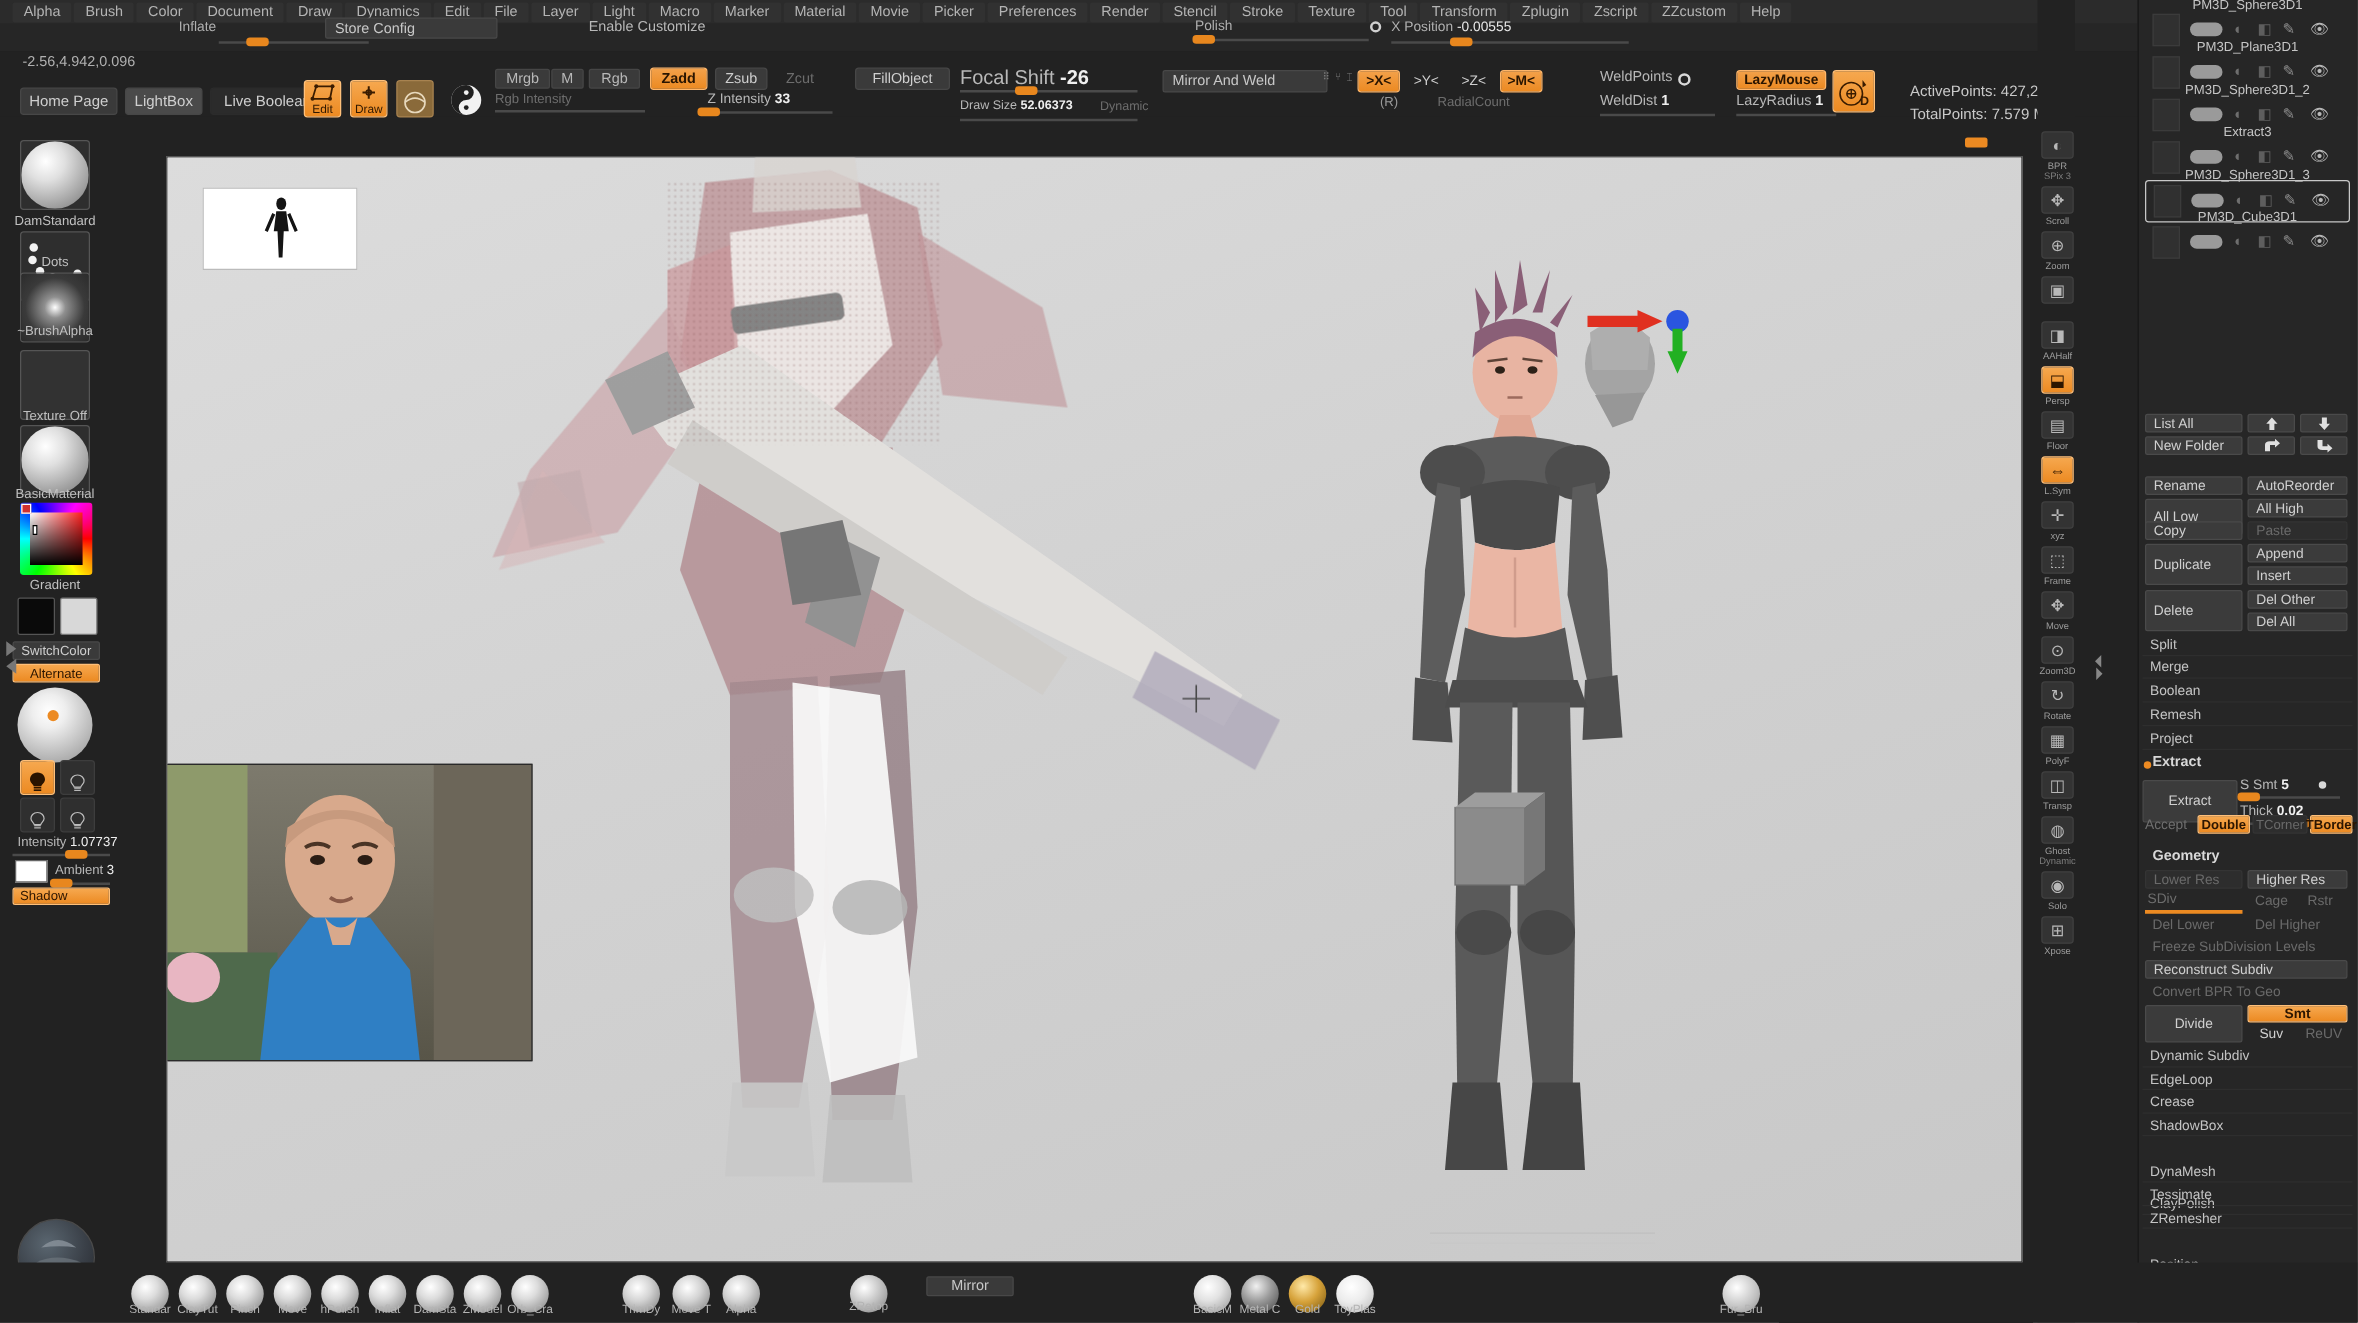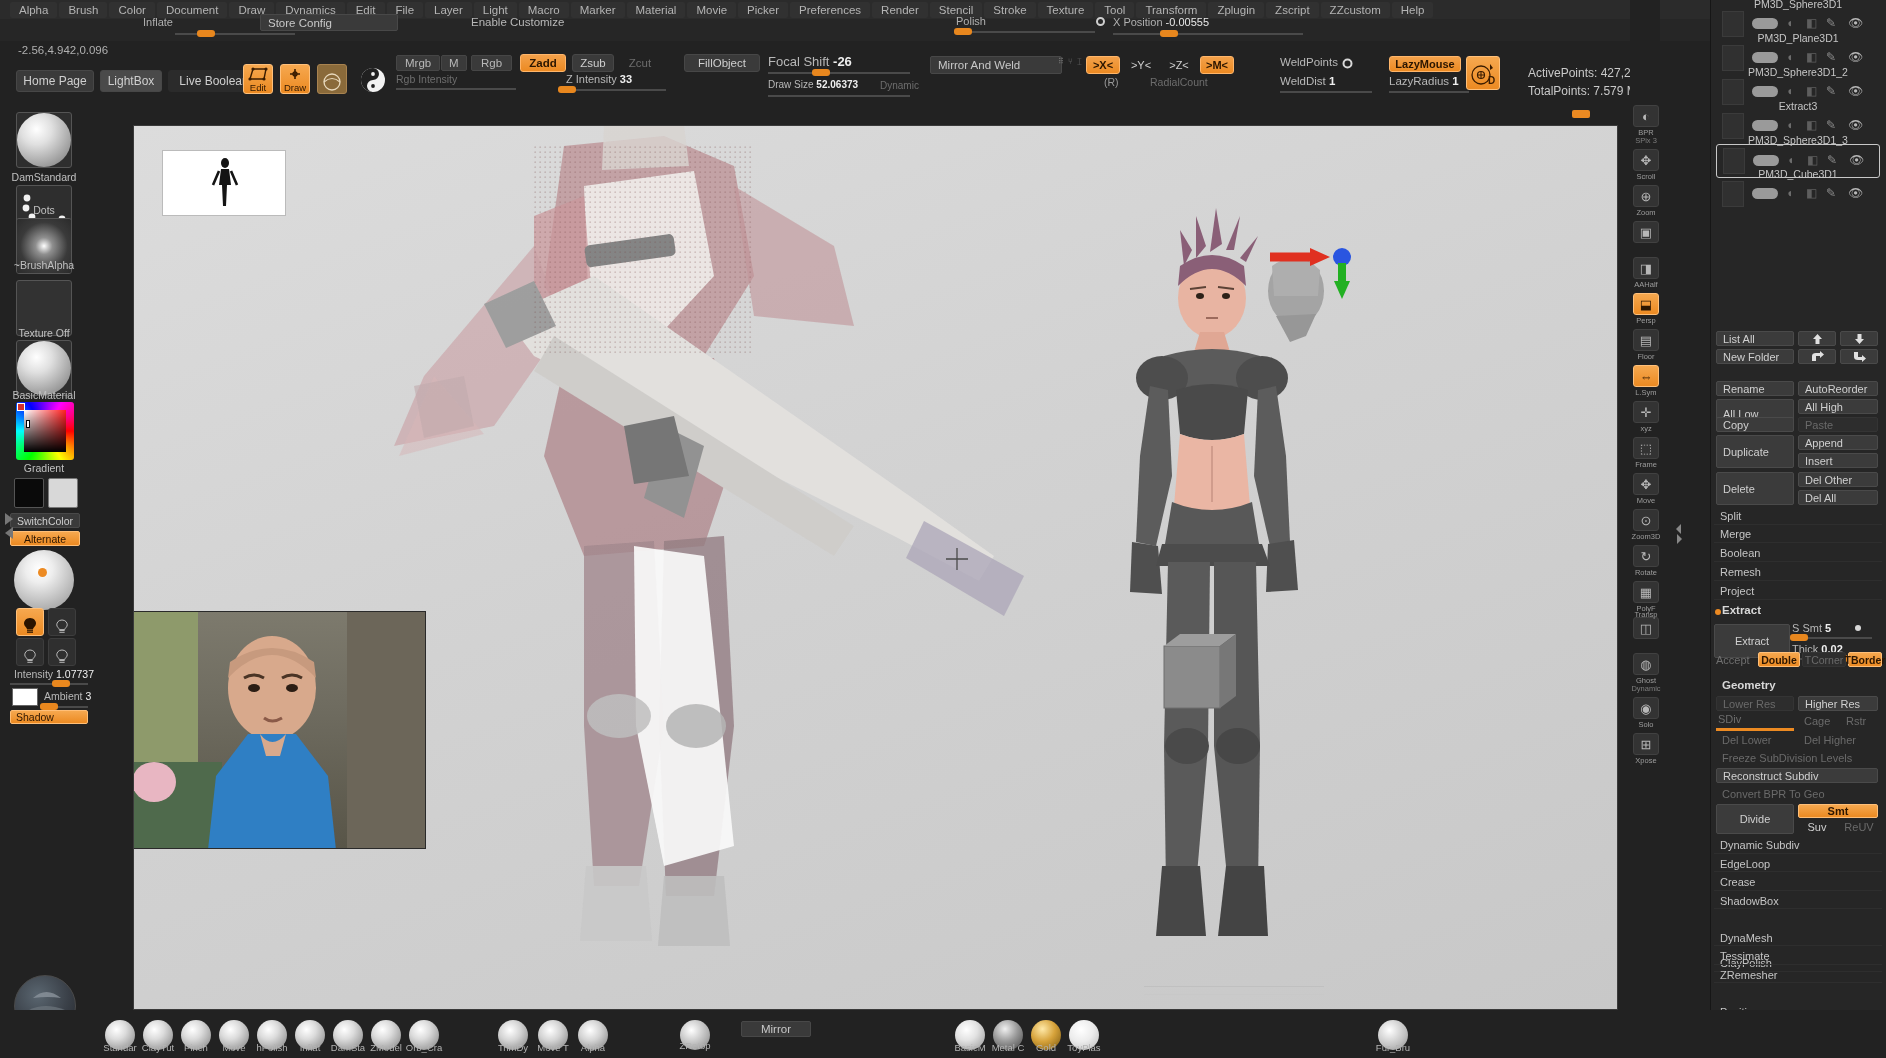--- a/index.html
+++ b/index.html
@@ -179,21 +179,21 @@
 
   <div class="btn orange" style="left:520px;top:54px;width:46px;height:18px;font-size:11.5px;">Zadd</div>
   <div class="btn" style="left:572px;top:54px;width:42px;height:18px;font-size:11.5px;">Zsub</div>
   <div class="btn dim" style="left:620px;top:54px;width:40px;height:18px;font-size:11.5px;border-color:transparent;background:transparent;">Zcut</div>
   <div class="plainlbl" style="left:566px;top:73px;font-size:11px;"><span>Z Intensity</span> <b style="color:#efefef">33</b></div>
   <div class="slidertrack" style="left:566px;top:89px;width:100px;"></div>
   <div class="sliderknob" style="left:558px;top:86px;"></div>
 
   <div class="btn" style="left:684px;top:54px;width:76px;height:18px;font-size:11.5px;">FillObject</div>
 
-  <div class="plainlbl" style="left:768px;top:54px;font-size:13px;text-align:right;"><span>Focal Shift</span> <b style="color:#efefef">-26</b></div>
+  <div class="plainlbl" style="left:768px;top:54px;font-size:16px;text-align:right;"><span>Focal Shift</span> <b style="color:#efefef">-26</b></div>
   <div class="slidertrack" style="left:768px;top:72px;width:142px;"></div>
   <div class="sliderknob" style="left:812px;top:69px;"></div>
   <div class="plainlbl" style="left:768px;top:79px;font-size:10px;"><span>Draw Size</span> <b style="color:#efefef">52.06373</b></div>
   <div class="plainlbl" style="left:880px;top:80px;font-size:10px;color:#6d6d6d;">Dynamic</div>
   <div class="slidertrack" style="left:768px;top:95px;width:142px;"></div>
 
   <div class="txtfield" style="left:930px;top:56px;width:132px;height:18px;">Mirror And Weld</div>
   <div class="tinyico" style="left:1058px;top:57px;">⠿ ⑂ ⌶</div>
   <div class="btn orange" style="left:1086px;top:56px;width:34px;height:18px;font-size:11px;">&gt;X&lt;</div>
   <div class="btn" style="left:1124px;top:56px;width:34px;height:18px;font-size:11px;border-color:transparent;background:transparent;">&gt;Y&lt;</div>
@@ -539,21 +539,21 @@
         <span style="font-size: 13px;">↻</span>
       </div>
       <div class="rtlbl" style="top: 568px;">Rotate</div>
       <div class="rtico" style="top: 581px; height: 22px;">
         <span style="font-size: 13px;">▦</span>
       </div>
       <div class="rtlbl" style="top: 604px;">PolyF</div>
       <div class="rtico" style="top: 617px; height: 22px;">
         <span style="font-size: 13px;">◫</span>
       </div>
-      <div class="rtlbl" style="top: 610px;">Transp</div>
+      <div class="rtlbl" style="top: 640px;">Transp</div>
       <div class="rtico" style="top: 653px; height: 22px;">
         <span style="font-size: 13px;">◍</span>
       </div>
       <div class="rtlbl" style="top: 676px;">Ghost</div>
       <div class="rtlbl" style="top: 684px; color: rgb(125, 125, 125);">Dynamic</div>
       <div class="rtico" style="top: 697px; height: 22px;">
         <span style="font-size: 13px;">◉</span>
       </div>
       <div class="rtlbl" style="top: 720px;">Solo</div>
       <div class="rtico" style="top: 733px; height: 22px;">

